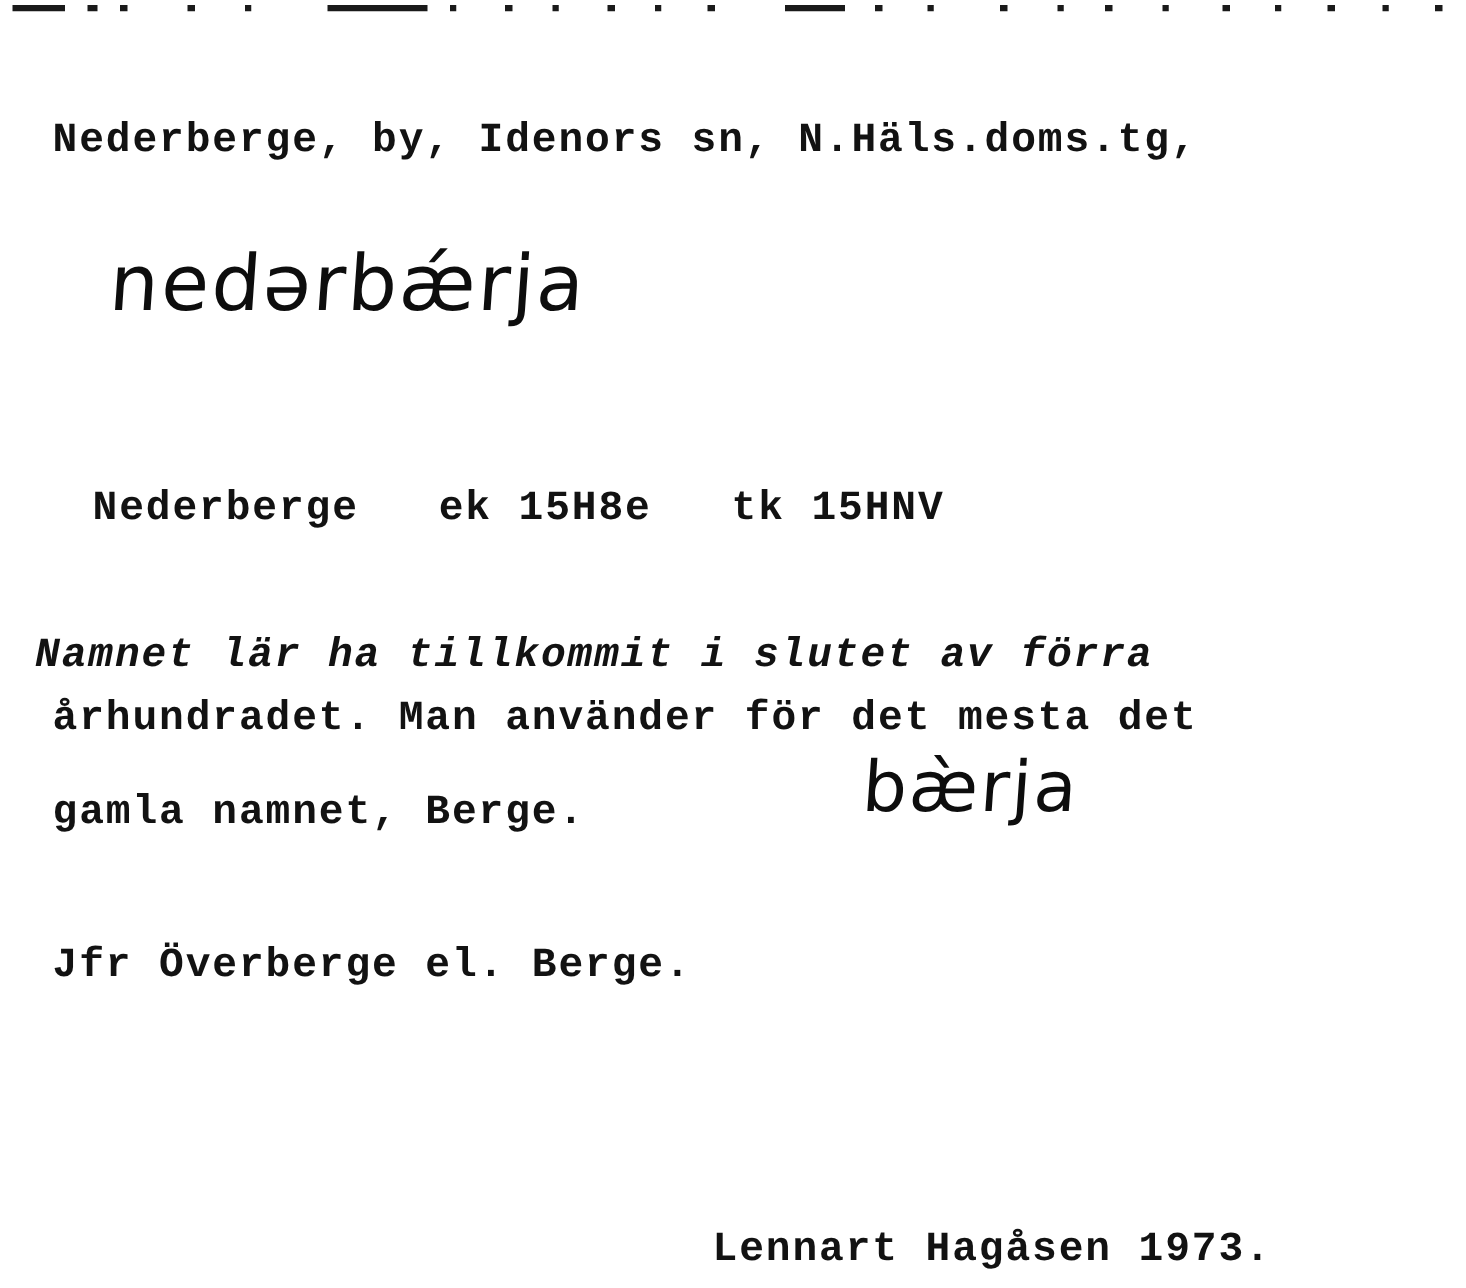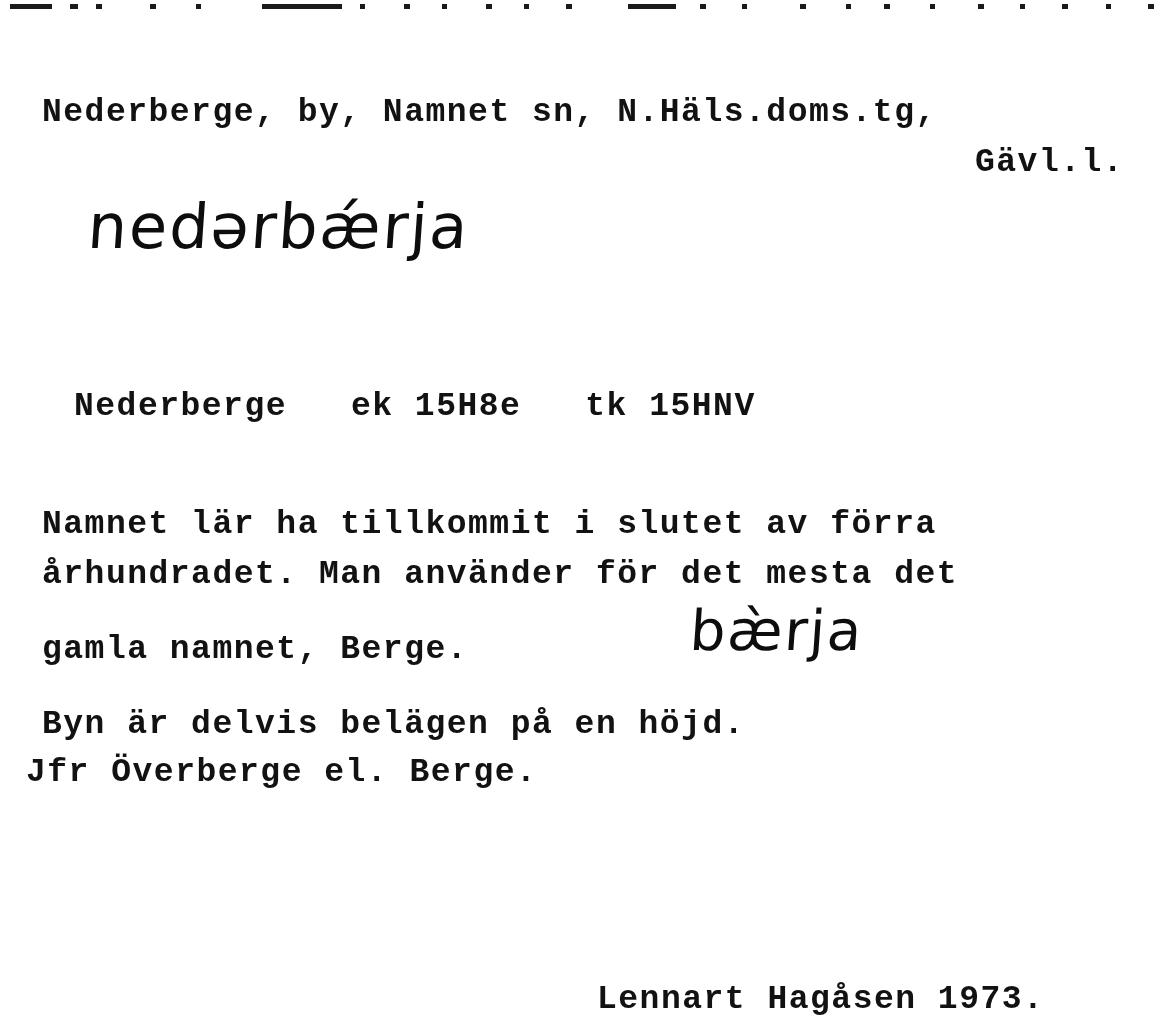--- a/index.html
+++ b/index.html
@@ -75,30 +75,30 @@
     transform: skewX(-4deg);
   }
 
   .headword-line { top: 88px; left: 42px; }
   .headword-cont { top: 138px; left: 975px; }
 
   .hw-translit { top: 190px; left: 88px; }
 
   .map-line { top: 382px; left: 42px; margin-left: 32px; }
 
-  .body-l1 { top: 500px; left: 42px; }
+  .body-l1 { top: 500px; left: 28px; font-style: italic; }
   .body-l2 { top: 550px; left: 42px; text-align: right; }
   .body-l3 { top: 600px; left: 42px; margin-top: 25px; }
 
   .berja-hand { top: 598px; left: 690px; }
 
   .body-l4 { top: 700px; left: 42px; }
-  .body-l5 { top: 748px; left: 26px; }
+  .body-l5 { top: 748px; left: 42px; }
 
-  .signature { top: 975px; left: 597px; }
+  .signature { top: 975px; left: 570px; }
 </style>
 </head>
 <body>
 
 <div class="page">
 
   <div class="top-edge-marks">
       <span style="left: 10px; width: 42px;"></span>
       <span style="left: 70px; width: 8px;"></span>
       <span style="left: 96px; width: 6px;"></span>
@@ -118,32 +118,30 @@
       <span style="left: 846px; width: 5px;"></span>
       <span style="left: 884px; width: 6px;"></span>
       <span style="left: 930px; width: 5px;"></span>
       <span style="left: 978px; width: 6px;"></span>
       <span style="left: 1020px; width: 5px;"></span>
       <span style="left: 1062px; width: 6px;"></span>
       <span style="left: 1106px; width: 5px;"></span>
       <span style="left: 1148px; width: 6px;"></span>
     </div>
 
-  <div class="typed headword-line"><span class="u">Nederberge</span><span>, by, Namnet sn, N.Häls.doms.tg,</span></div>
+  <div class="typed headword-line"><span class="u">Nederberge</span><span>, by, Idenors sn, N.Häls.doms.tg,</span></div>
 
-  <div class="typed headword-cont">Gävl.l.</div>
 
   <div class="hand hand-big hw-translit">nedərbǽrja</div>
 
   <div class="typed map-line">Nederberge   ek 15H8e   tk 15HNV</div>
 
   <div class="typed body-l1">Namnet lär ha tillkommit i slutet av förra</div>
   <div class="typed body-l2">århundradet. Man använder för det mesta det</div>
   <div class="typed body-l3"><span>gamla namnet, </span><span class="u">Berge</span><span>.</span></div>
 
   <div class="hand hand-mid berja-hand">bæ̀rja</div>
 
-  <div class="typed body-l4">Byn är delvis belägen på en höjd.</div>
   <div class="typed body-l5"><span>Jfr </span><span class="u">Överberge</span><span> el. </span><span class="u">Berge</span><span>.</span></div>
 
   <div class="typed signature">Lennart Hagåsen 1973.</div>
 
 </div>
 
 </body></html>

